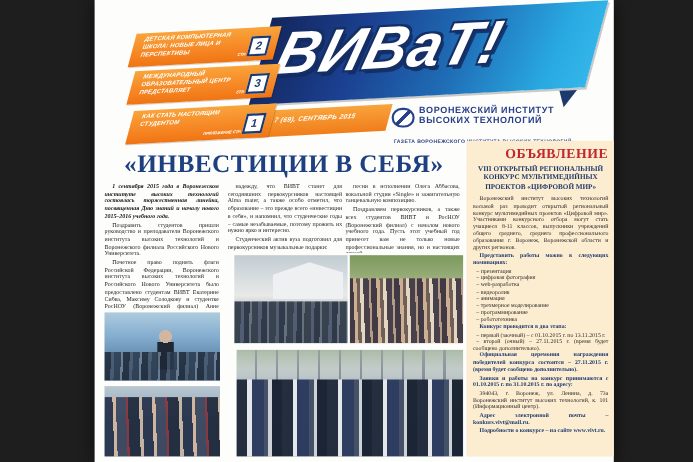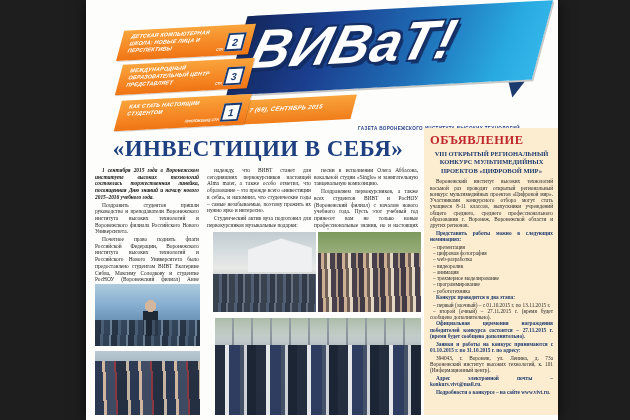--- a/index.html
+++ b/index.html
@@ -97,21 +97,21 @@
   .ph-biggroup::before{content:"";position:absolute;left:0;top:0;right:0;height:34%;opacity:.55;
       background:repeating-linear-gradient(90deg,transparent 0 17px,#5a6670 17px 19px),
                  linear-gradient(180deg,#7f9a78 0%,transparent 70%);}
   .ph-biggroup::after{height:72%;opacity:.95;
       background:repeating-linear-gradient(90deg,#1d2738 0 10px,#e8eaec 10px 14px,#28375b 14px 25px,#3f4c63 25px 29px,#d0d4d9 29px 32px,#151e2e 32px 41px);}
 
   
   .panel{position:absolute;left:338px;top:128px;width:135px;height:287px;
          background:#fcecd0;overflow:hidden;padding:4px 6px;box-sizing:border-box;
          font-family:"Liberation Serif",serif;}
-  .panel-title{text-align:left;color:#c1272d;font-weight:bold;font-size:12.5px;
+  .panel-title{text-align:right;color:#c1272d;font-weight:bold;font-size:12.5px;
          letter-spacing:.5px;margin:1px 0 2px 0;}
   .panel-sub{text-align:center;color:#1d3a6e;font-weight:bold;font-size:6.5px;
          line-height:1.3;margin-bottom:3px;}
   .panel-body{font-size:5.3px;line-height:1.18;color:#2a2a2a;text-align:justify;}
   .panel-body p{margin:0 0 1.5px 0;text-indent:6px;}
   .panel-body p.b{font-weight:bold;color:#1d3a6e;}
   .panel-body p.nom{margin:0;text-indent:3px;}
 </style>
 </head>
 <body>
@@ -139,20 +139,27 @@
     <div class="banner">
       <div class="big-title">ВИВаТ!</div>
     </div>
     <div class="bubble-tail"></div>
 
     <div class="issue-strip">
       <span>№ 7 (69), СЕНТЯБРЬ 2015</span>
     </div>
   </div>
 
+  <div class="logo-block">
+    <div class="logo-mark"></div>
+    <div class="logo-text">
+      <div>ВОРОНЕЖСКИЙ ИНСТИТУТ</div>
+      <div>ВЫСОКИХ ТЕХНОЛОГИЙ</div>
+    </div>
+  </div>
   <div class="tagline">ГАЗЕТА ВОРОНЕЖСКОГО ИНСТИТУТА ВЫСОКИХ ТЕХНОЛОГИЙ</div>
 
   <div class="headline">«ИНВЕСТИЦИИ В СЕБЯ»</div>
 
   <div class="col c1">
     <p class="lead">1 сентября 2015 года в Воронежском институте высоких технологий состоялась торжественная линейка, посвященная Дню знаний и началу нового 2015–2016 учебного года.</p>
     <p>Поздравить студентов пришли руководство и преподаватели Воронежского института высоких технологий и Воронежского филиала Российского Нового Университета.</p>
     <p>Почетное право поднять флаги Российской Федерации, Воронежского института высоких технологий и Российского Нового Университета было предоставлено студентам ВИВТ Екатерине Сибва, Максиму Солодкову и студентке РосНОУ (Воронежский филиал) Анне Павловой.</p>
 
   </div>

